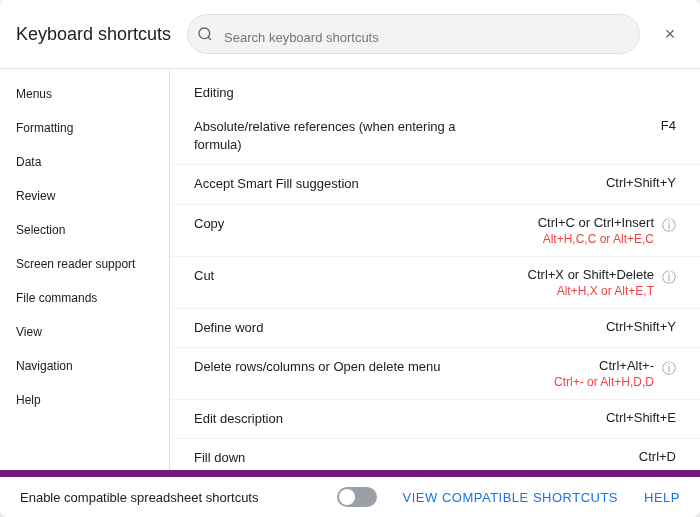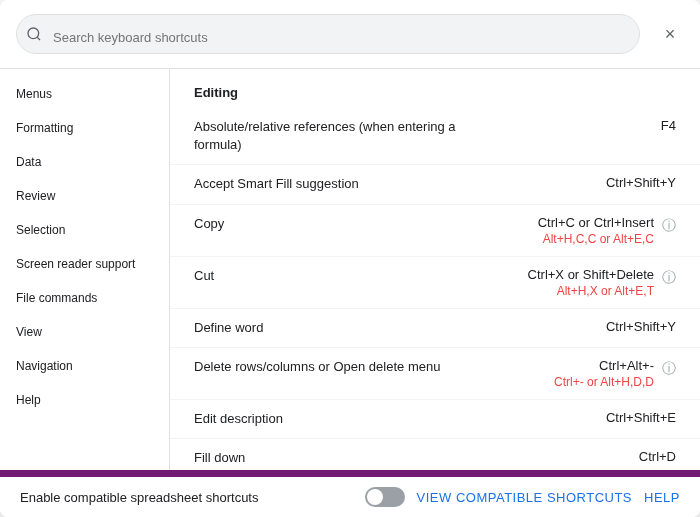--- a/index.html
+++ b/index.html
@@ -119,21 +119,21 @@
       overflow-y: auto;
       padding: 0;
       position: relative;
     }
 
     .content::-webkit-scrollbar { width: 6px; }
     .content::-webkit-scrollbar-thumb { background: #bdc1c6; border-radius: 3px; }
 
     .section-title {
       font-size: 13px;
-      font-weight: 700;
+      font-weight: 400;
       color: #202124;
       padding: 16px 24px 8px;
     }
 
     .shortcut-row {
       display: flex;
       align-items: flex-start;
       padding: 10px 24px;
       border-bottom: 1px solid #f1f3f4;
       gap: 8px;
@@ -216,29 +216,30 @@
       transition: left 0.2s;
     }
 
     .footer-link {
       font-size: 13px;
       color: #1a73e8;
       font-weight: 500;
       text-transform: uppercase;
       cursor: pointer;
       letter-spacing: 0.5px;
-      margin-left: 0;
+      margin-left: 14px;
     }
   </style>
 </head>
 <body>
 
 <div class="dialog">
 
   <div class="header">
+    <div class="header-title">Keyboard shortcuts</div>
     <div class="search-container">
       <div class="search-icon-wrap">
         <svg width="16" height="16" viewBox="0 0 24 24" fill="none" stroke="#5f6368" stroke-width="2">
           <circle cx="11" cy="11" r="8"></circle>
             <line x1="21" y1="21" x2="16.65" y2="16.65"></line>
         </svg>
       </div>
       <input class="search-input" type="text" placeholder="Search keyboard shortcuts" style="">
     </div>
     <button class="close-btn">×</button>

